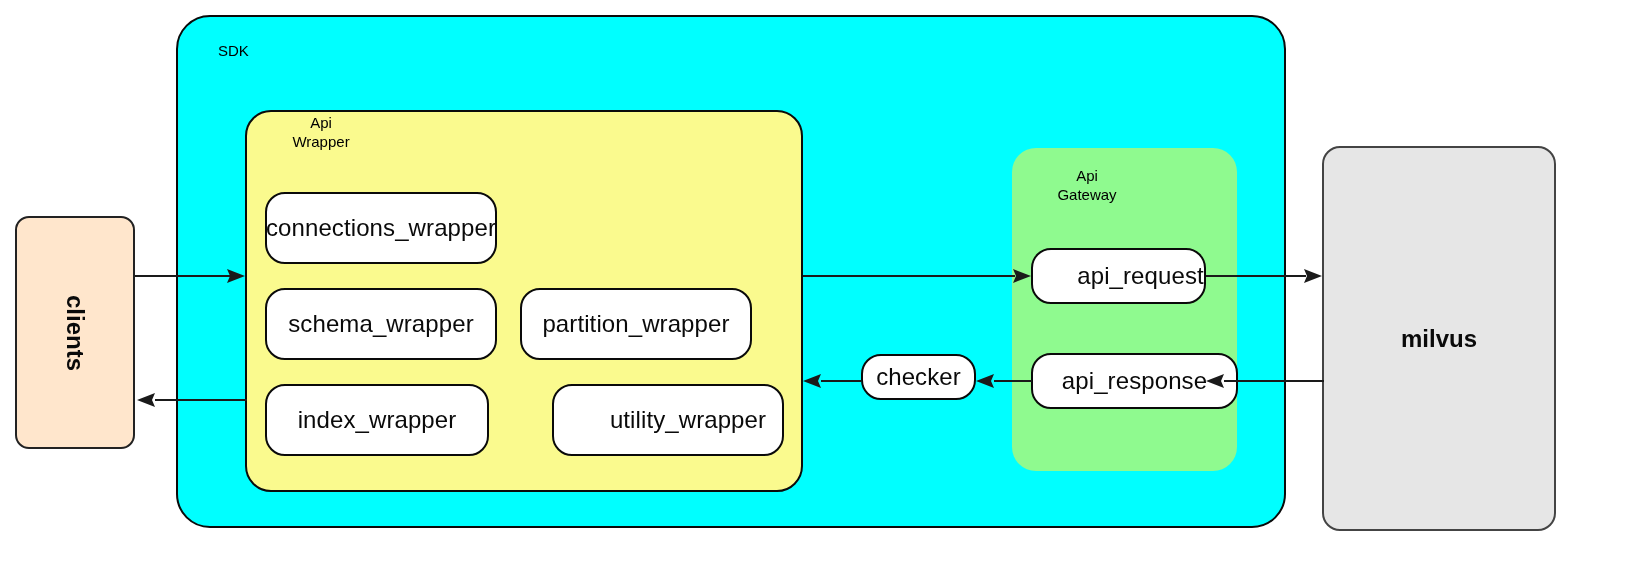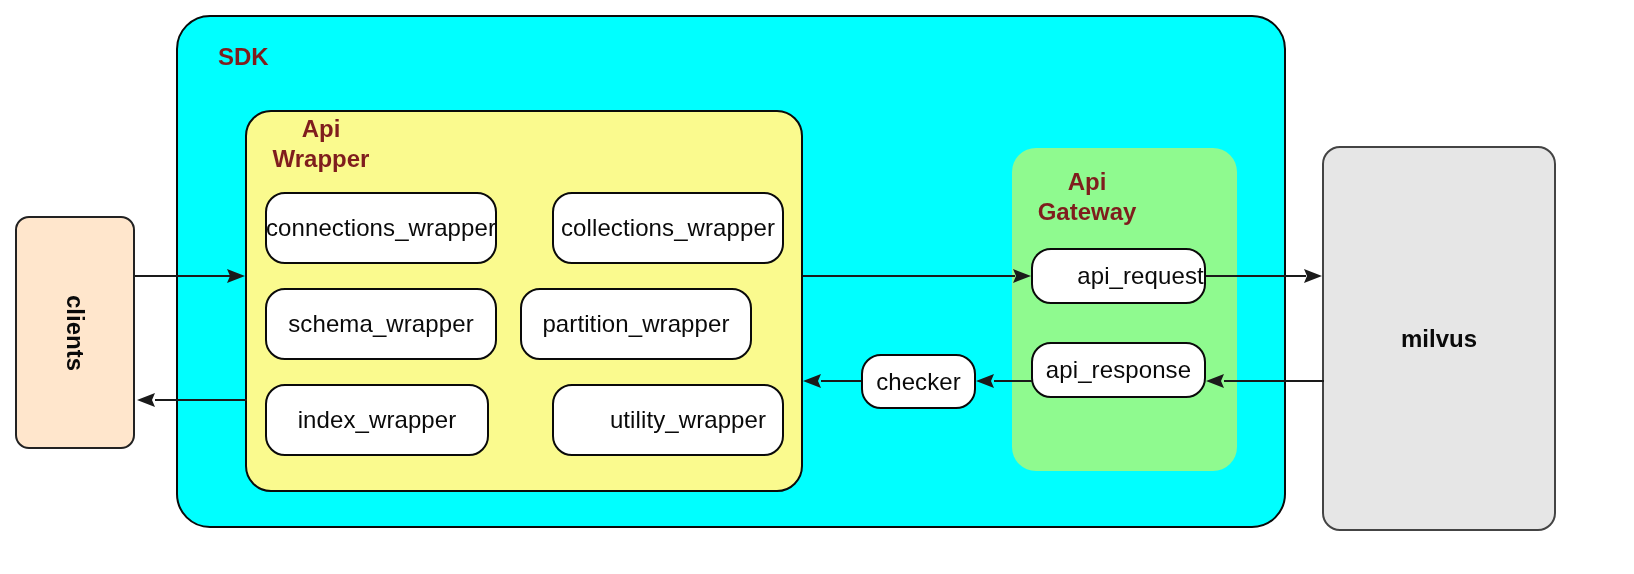--- a/index.html
+++ b/index.html
@@ -63,23 +63,23 @@
     border: 2px solid #444444;
     border-radius: 18px;
     font-size: 24px;
     font-weight: bold;
     color: #0a0a0a;
   }
 
   
   .group-title {
     position: absolute;
-    font-size: 24px;
-    font-weight: bold;
-    color: #7f1d1d;
+    font-size: 15px;
+    font-weight: normal;
+    color: #000000;
     line-height: 1.26;
     white-space: pre-line;
     text-align: center;
     pointer-events: none;
   }
 
   
   .vertical-label {
     font-size: 24px;
     font-weight: bold;
@@ -110,36 +110,35 @@
 
   <div class="group-title" style="left:256px; top:114px; width:130px;">Api
 Wrapper</div>
 
   <div class="node leaf-box" style="left:265px; top:192px; width:232px; height:72px;">connections_wrapper</div>
 
   <div class="node leaf-box" style="left:265px; top:288px; width:232px; height:72px;">schema_wrapper</div>
 
   <div class="node leaf-box" style="left:265px; top:384px; width:224px; height:72px;">index_wrapper</div>
 
-  <div class="node leaf-box" style="left:552px; top:192px; width:232px; height:72px;">collections_wrapper</div>
 
   <div class="node leaf-box" style="left:520px; top:288px; width:232px; height:72px;">partition_wrapper</div>
 
   <div class="node leaf-box" style="left:552px; top:384px; width:232px; height:72px;padding-left:40px;">utility_wrapper</div>
 
-  <div class="node leaf-box" style="left:861px; top:354px; width:115px; height:55px;">checker</div>
+  <div class="node leaf-box" style="left:861px; top:354px; width:115px; height:46px;">checker</div>
 
   <div class="node container-gateway" style="left:1012px; top:148px; width:225px; height:323px;"></div>
 
   <div class="group-title" style="left:1022px; top:167px; width:130px;">Api
 Gateway</div>
 
   <div class="node leaf-box" style="left:1031px; top:248px; width:175px; height:56px;padding-left:44px;">api_request</div>
 
-  <div class="node leaf-box" style="left:1031px; top:342px; width:175px; height:56px;">api_response</div>
+  <div class="node leaf-box" style="left:1031px; top:353px; width:207px; height:56px;">api_response</div>
 
   <div class="node actor-box" style="left:15px; top:216px; width:120px; height:233px;">
     <span class="vertical-label">clients</span>
   </div>
 
   <div class="node store-box" style="left:1322px; top:146px; width:234px; height:385px;text-align:center;">milvus</div>
 
   <div class="edge" style="left:135px; top:266px; width:112px; height:20px;">
     <svg width="112" height="20" viewBox="0 0 112 20">
       <line x1="0" y1="10" x2="96" y2="10"></line>

